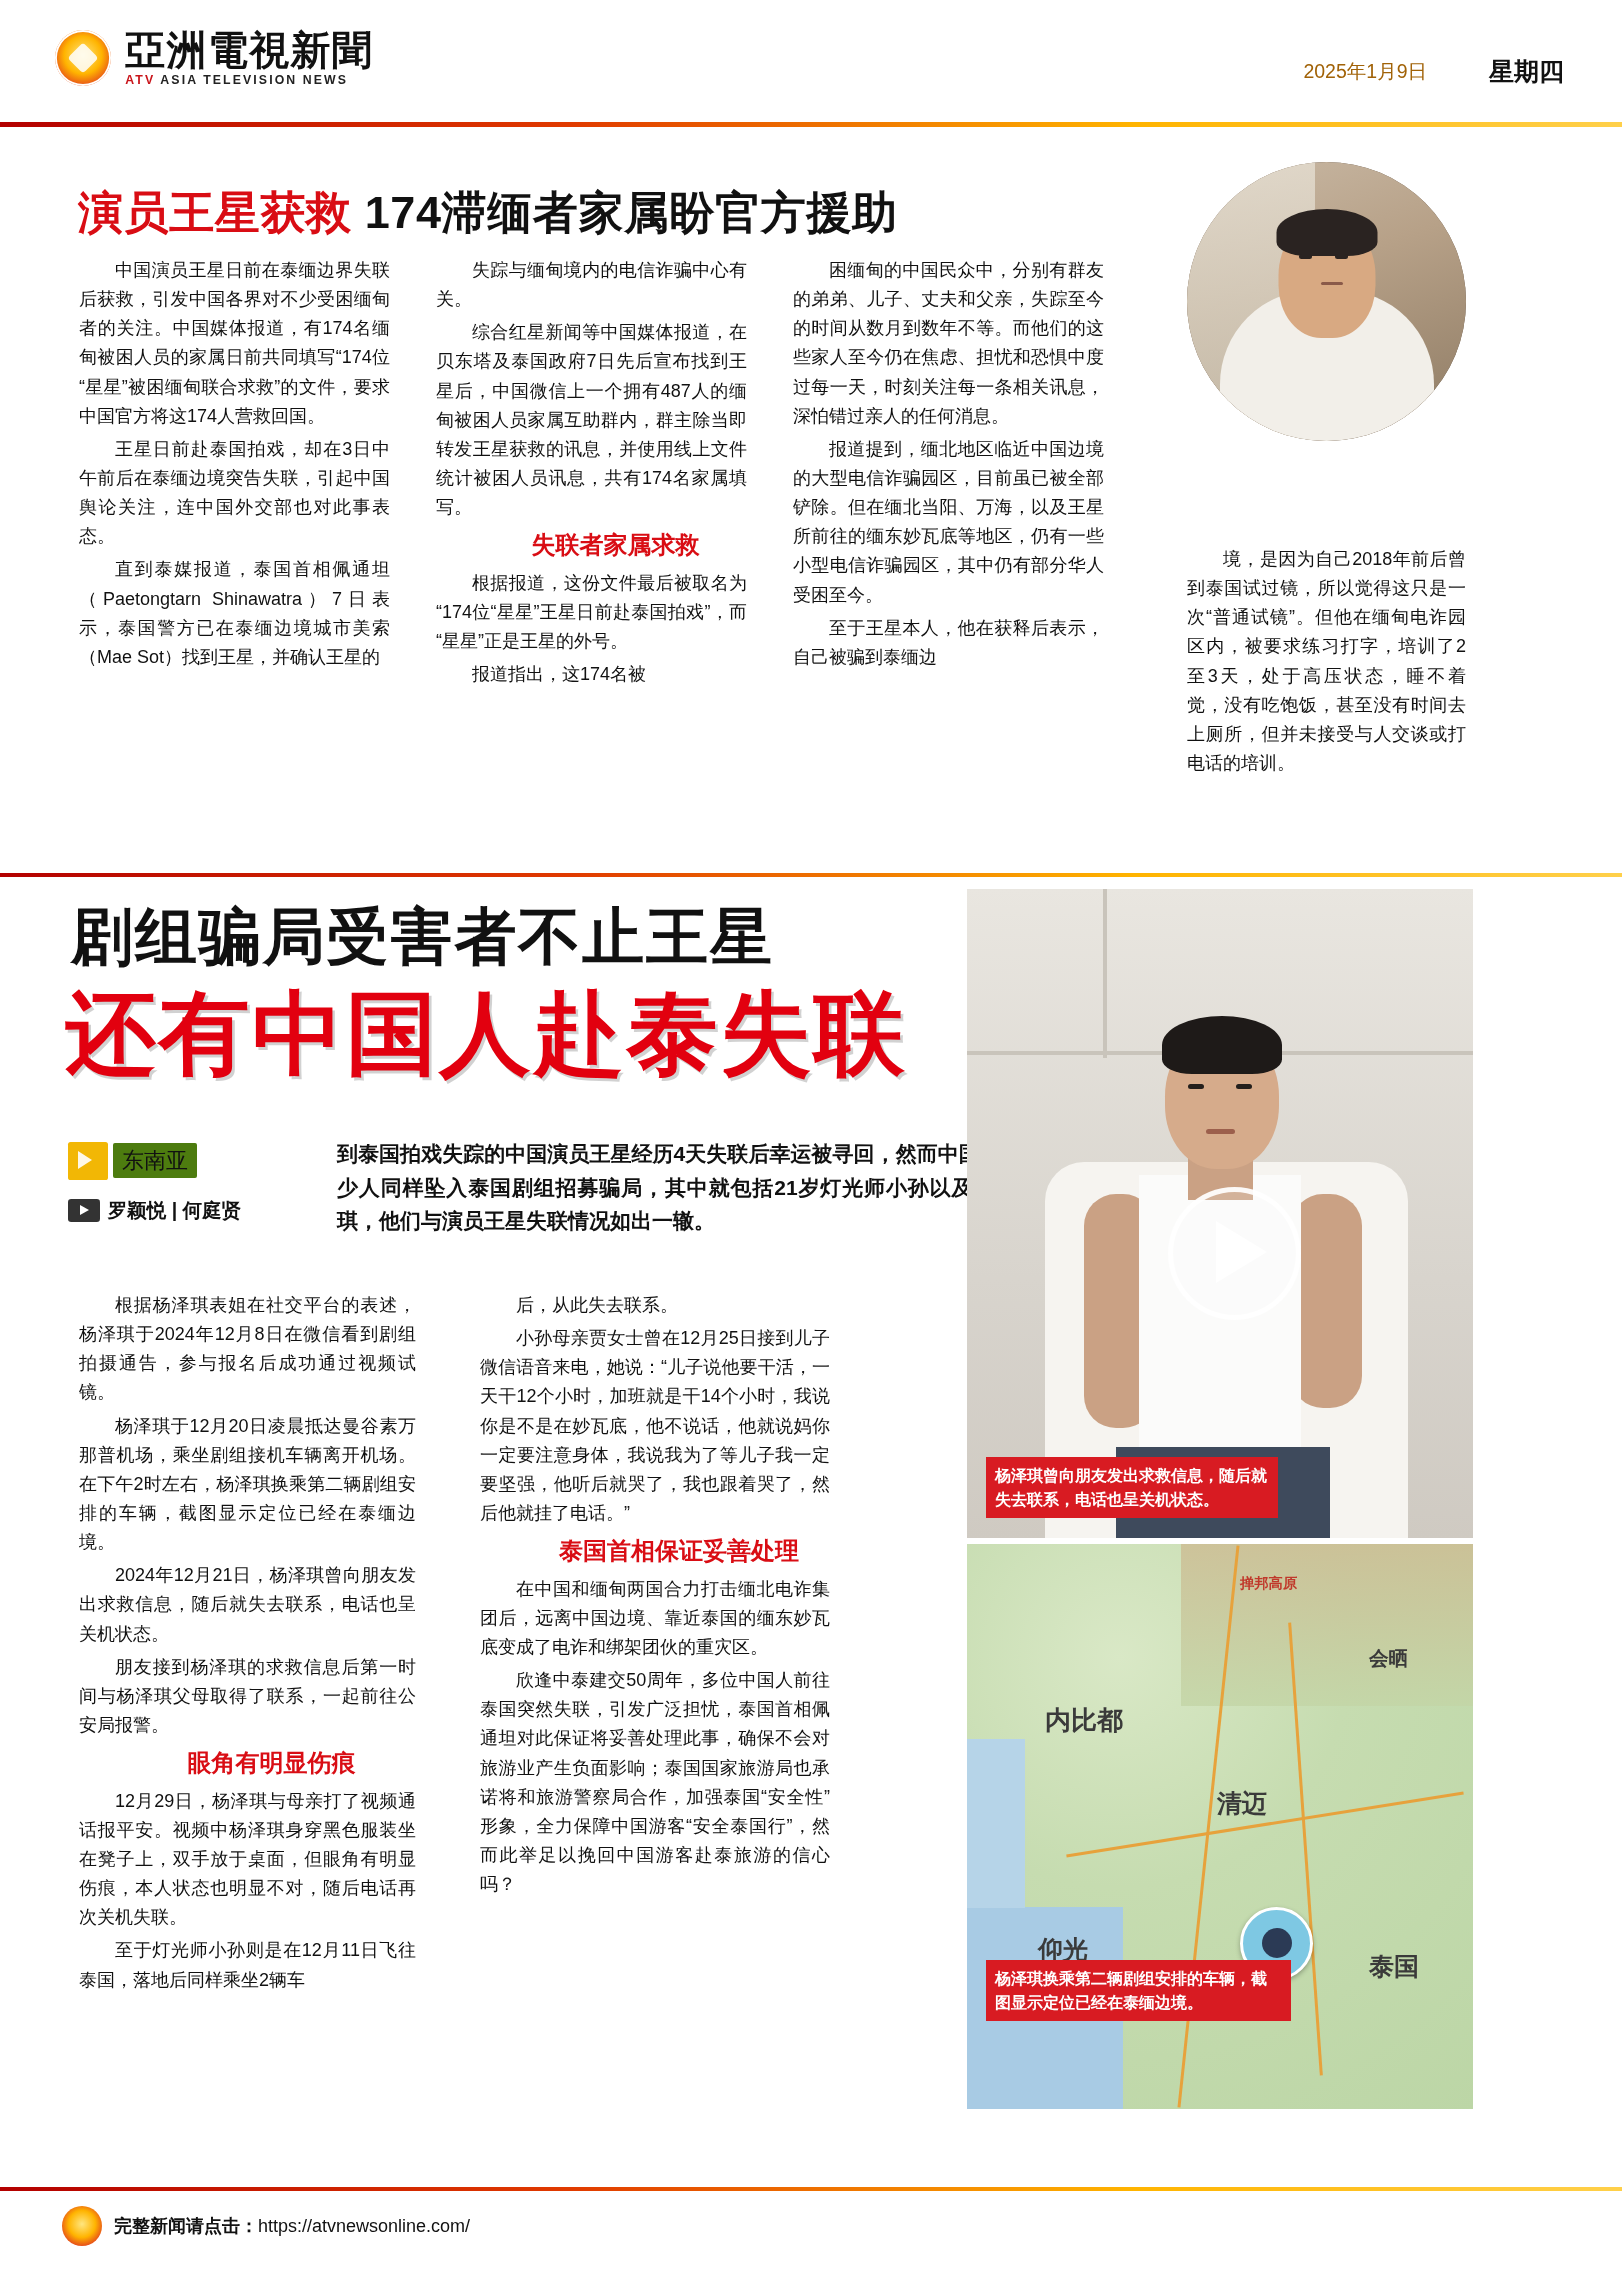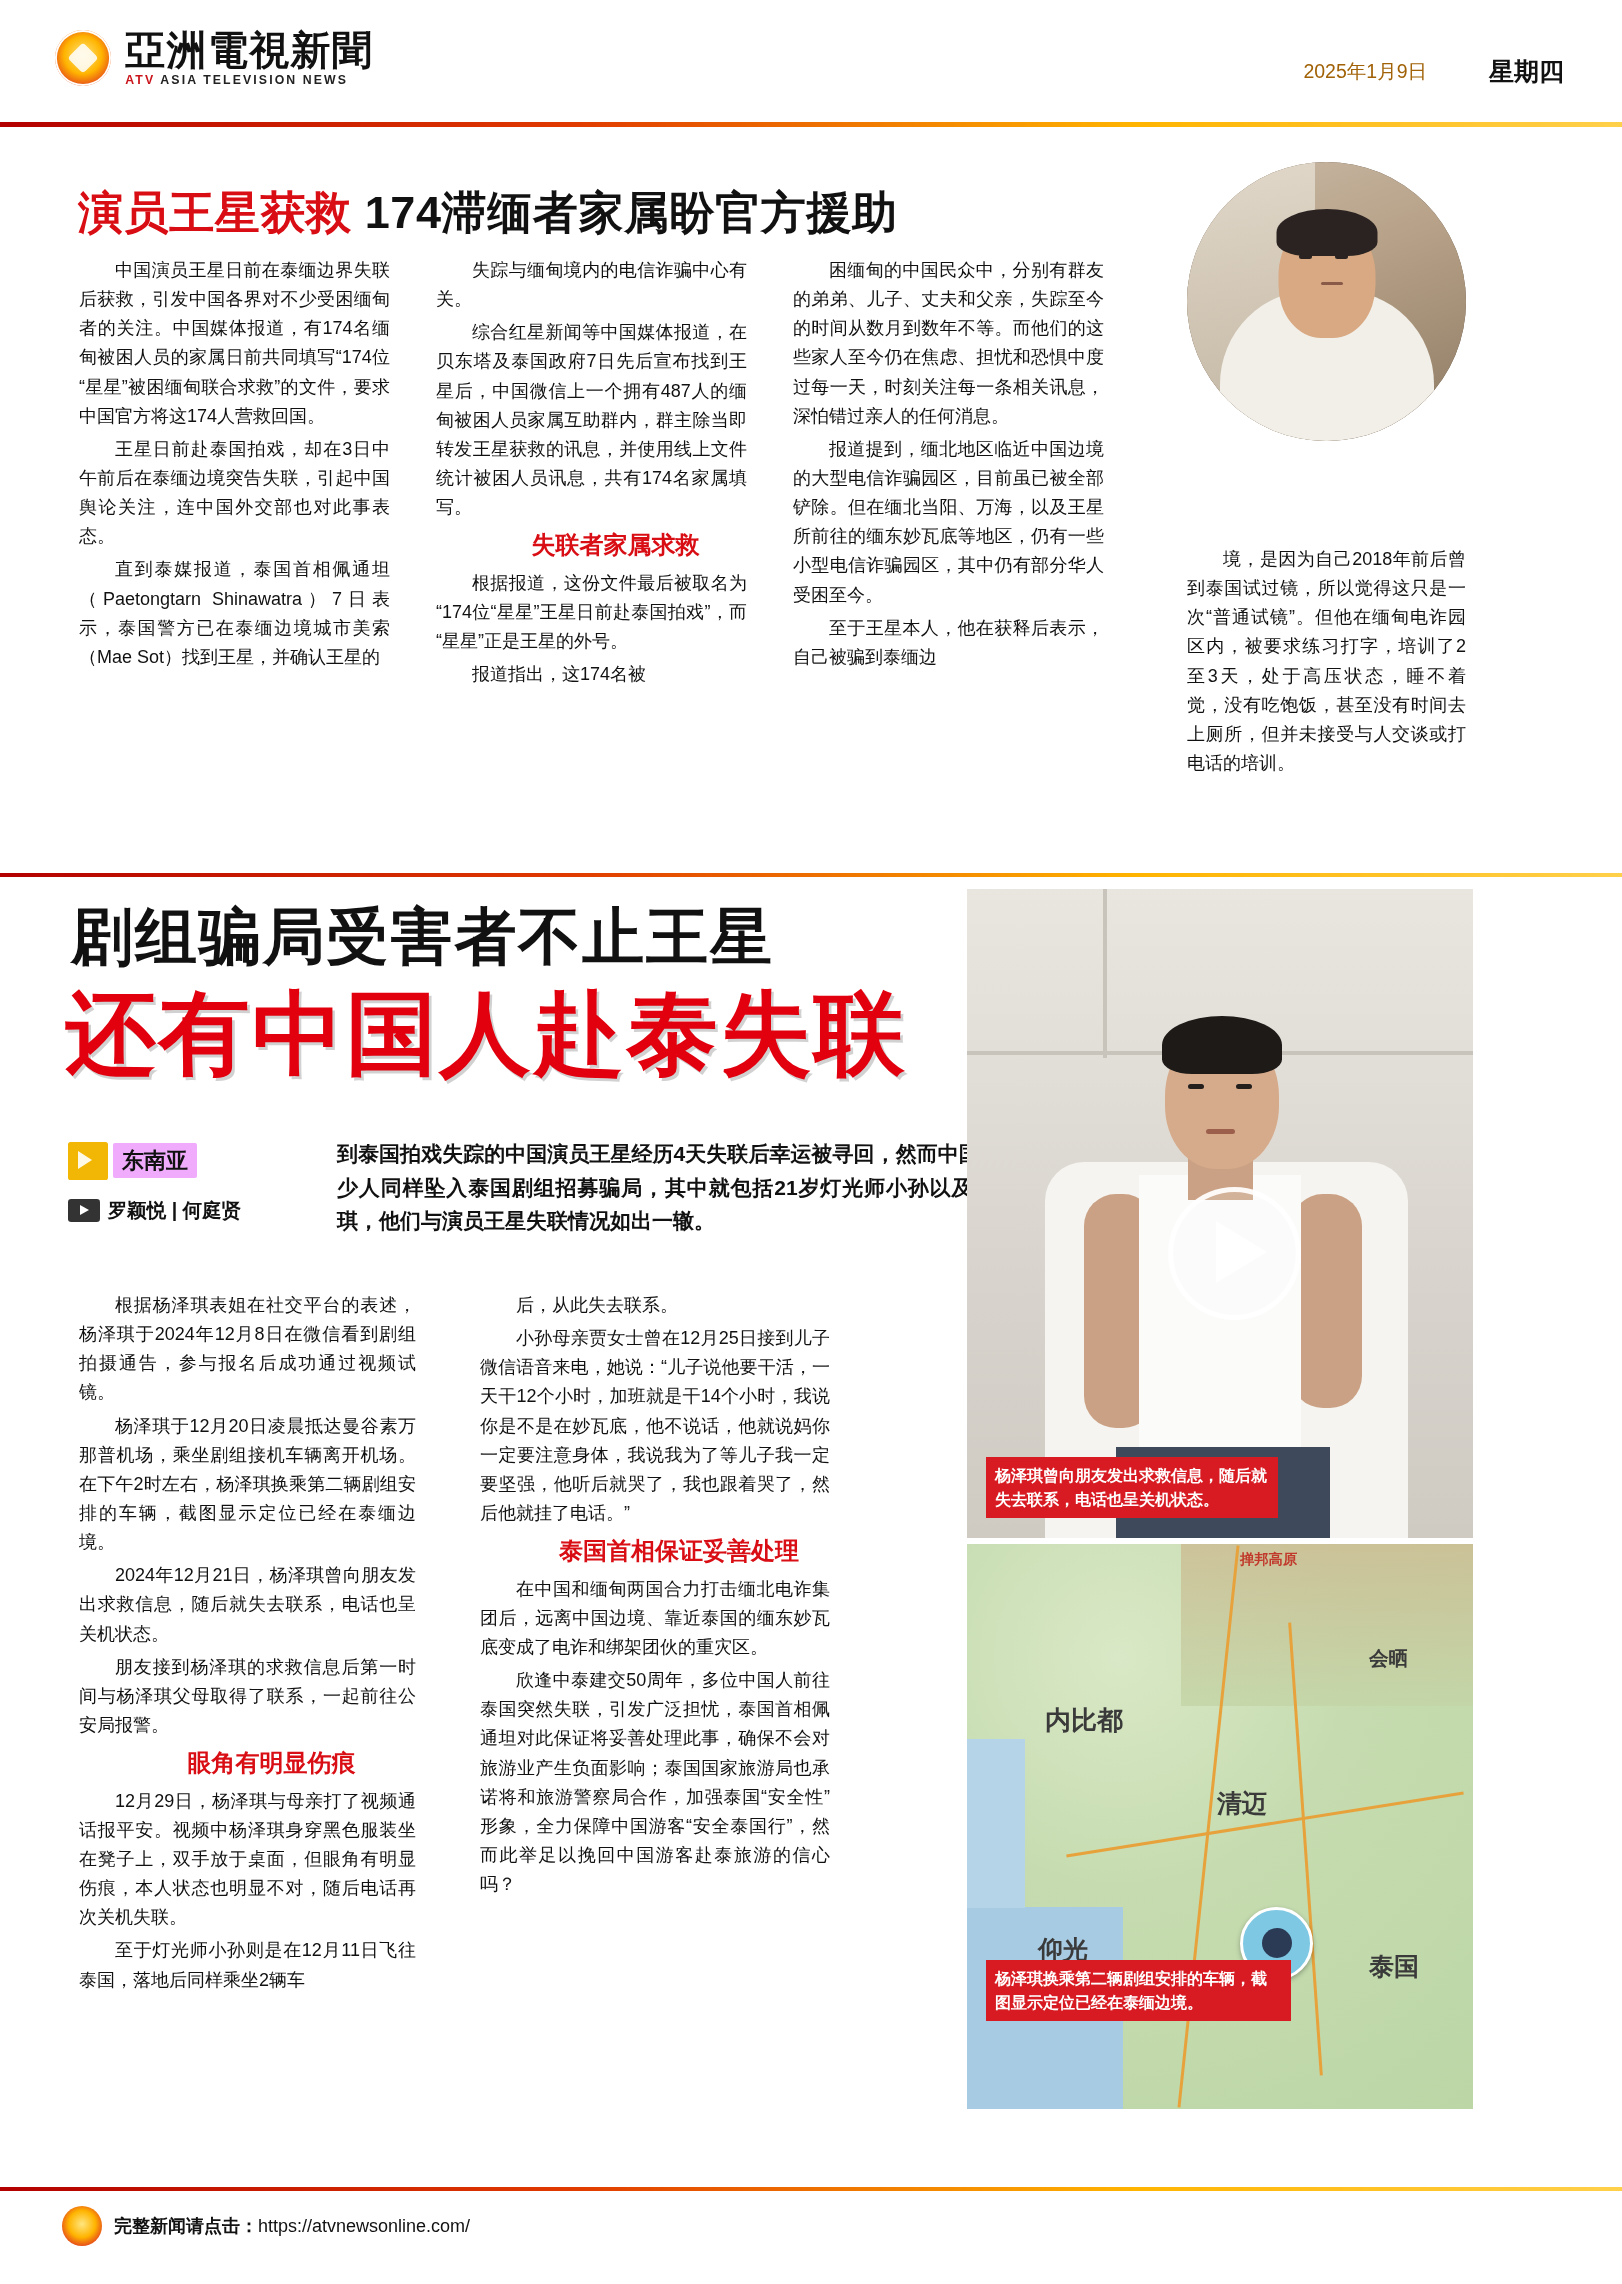--- a/index.html
+++ b/index.html
@@ -102,22 +102,22 @@
   .tag-row { position:absolute; left:68px; top:1142px; width:247px; height:40px; }
   .tag-chip {
     position:absolute; left:0; top:0; width:40px; height:38px; background:#f2b705; border-radius:2.6px;
   }
   .tag-chip:after{
     content:""; position:absolute; left:10.4px; top:9px; width:0;height:0;
     border-left:14.3px solid #fff; border-top:9.7px solid transparent; border-bottom:9.7px solid transparent;
     opacity:.9;
   }
   .tag-label {
-    position:absolute; left:45px; top:1.3px; height:35px; padding:0 9px; background:#f0abfc;
-    color:#111; font-size:22px; font-weight:bold; line-height:35px; border-radius:1.9px;
+    position:absolute; left:45px; top:1.3px; height:35px; padding:0 9px; background:#4d7c0f;
+    color:#111; font-size:22px; font-weight:normal; line-height:35px; border-radius:1.9px;
   }
   .byline-row { position:absolute; left:68px; top:1197px; display:flex; align-items:center; }
   .play-chip { width:32px; height:23.4px; background:#333; border-radius:3.2px; position:relative; }
   .play-chip:after{ content:""; position:absolute; left:11.7px; top:6.5px; width:0;height:0;
     border-left:9.7px solid #fff; border-top:5.2px solid transparent; border-bottom:5.2px solid transparent; }
   .byline-txt { margin-left:7.8px; font-size:19.5px; font-weight:bold; color:#111; }
 
   .lede {
     position:absolute; left:337px; top:1137px; width:769px;
     font-size:21px; font-weight:bold; line-height:1.6; text-align:justify; color:#111;
@@ -299,21 +299,21 @@
   <div class="cap-red-1">杨泽琪曾向朋友发出求救信息，随后就失去联系，电话也呈关机状态。</div>
 
   <div class="map">
     <div class="map-green"></div>
     <div class="map-hill"></div>
     <div class="map-water"></div>
     <div class="map-water2"></div>
     <div class="map-road r1"></div>
     <div class="map-road r2"></div>
     <div class="map-road r3"></div>
-    <div class="map-label red" style="left:273px; top:6px;">掸邦高原</div>
+    <div class="map-label red" style="left:273px; top:30px;">掸邦高原</div>
     <div class="map-label" style="left:402px; top:101px;">会晒</div>
     <div class="map-label" style="left:78px; top:159px; font-size:26px;">内比都</div>
     <div class="map-label" style="left:250px; top:243px; font-size:25px;">清迈</div>
     <div class="map-label" style="left:71px; top:389px; font-size:25px;">仰光</div>
     <div class="map-label" style="left:402px; top:406px; font-size:25px;">泰国</div>
     <div class="map-pin"></div>
   </div>
   <div class="cap-red-2">杨泽琪换乘第二辆剧组安排的车辆，截图显示定位已经在泰缅边境。</div>
 
   <div class="col" id="f1">

